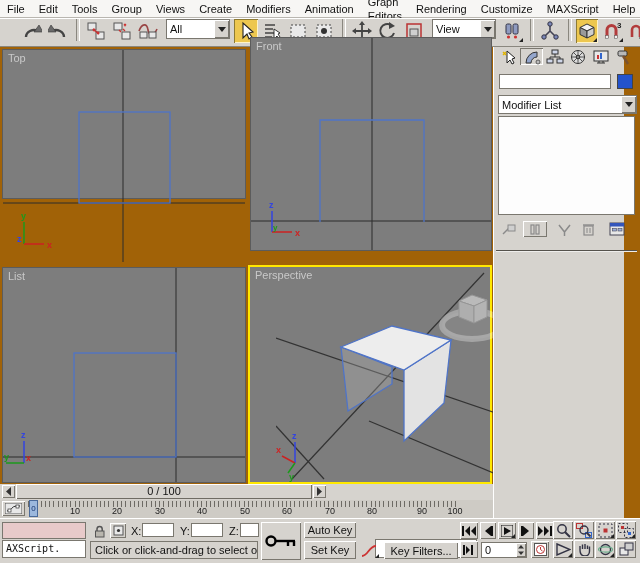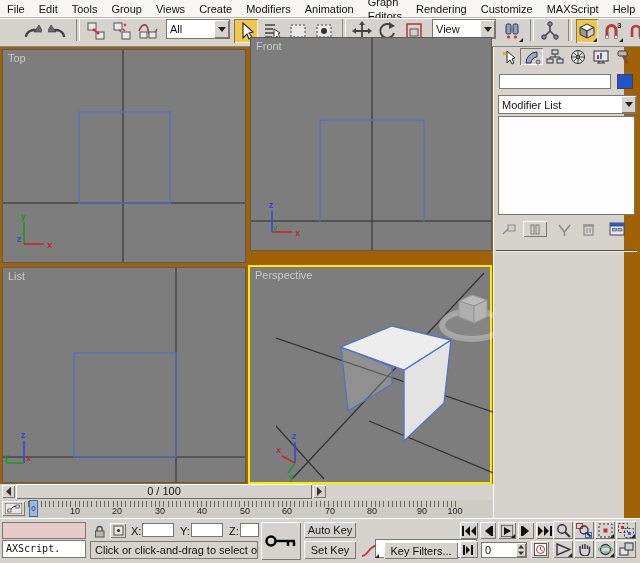--- a/index.html
+++ b/index.html
@@ -199,21 +199,21 @@
     </div>
     <div class="tbtn">
       <svg width="22" height="20">
           <path d="M5 17 V10 a4 4 0 0 1 8 0 V17" fill="none" stroke="#b23b3b" stroke-width="2.6"></path>
           <text x="12" y="9" font-size="9" font-weight="bold" fill="#222">%</text>
         </svg>
     </div>
 
   </div>
 
-  <div class="vp" id="vp-top" style="left:2px;top:49px;width:244px;height:214px;">
+  <div class="vp" id="vp-top" style="left:2px;top:49px;width:244px;height:150px;">
     <span class="vp-label">Top</span>
     <svg width="242" height="212">
       <line x1="120" y1="0" x2="120" y2="212" stroke="#2c2c2c"></line>
       <line x1="0" y1="153" x2="242" y2="153" stroke="#2c2c2c"></line>
       <rect x="76" y="62" width="91" height="91" fill="none" stroke="#4f74c8" stroke-width="1.3"></rect>
       <g font-size="9" font-weight="bold">
         <line x1="21" y1="194" x2="21" y2="172" stroke="#1c9a1c" stroke-width="1.5"></line>
         <line x1="21" y1="194" x2="41" y2="194" stroke="#c22" stroke-width="1.5"></line>
         <text x="18" y="169" fill="#1c9a1c">y</text>
         <text x="44" y="198" fill="#c22">x</text>

